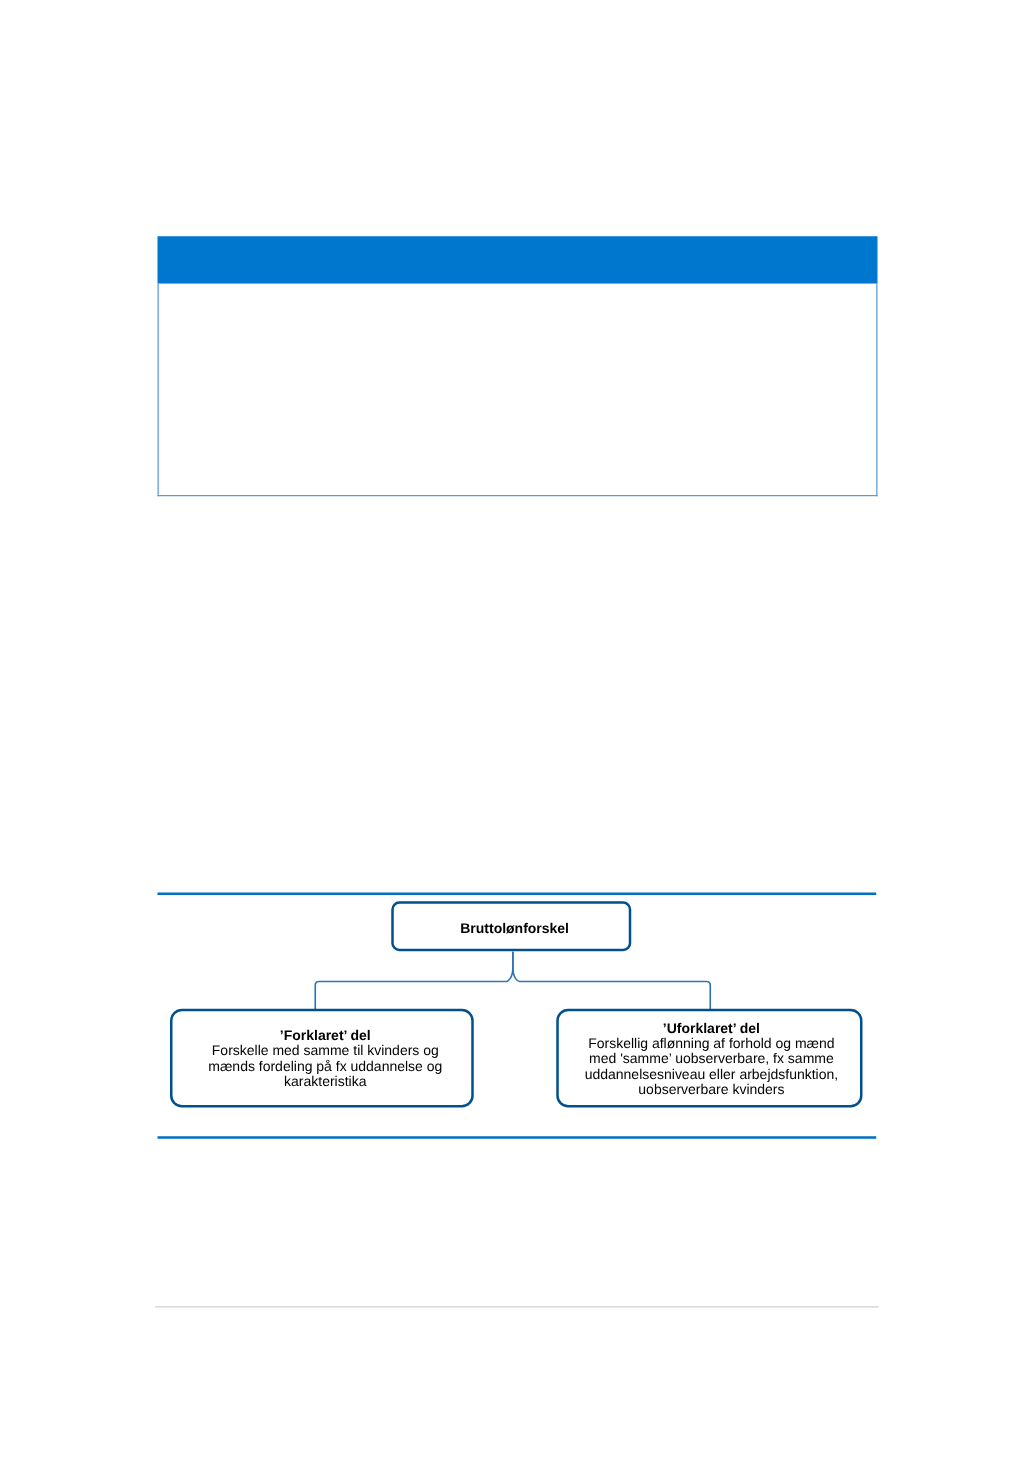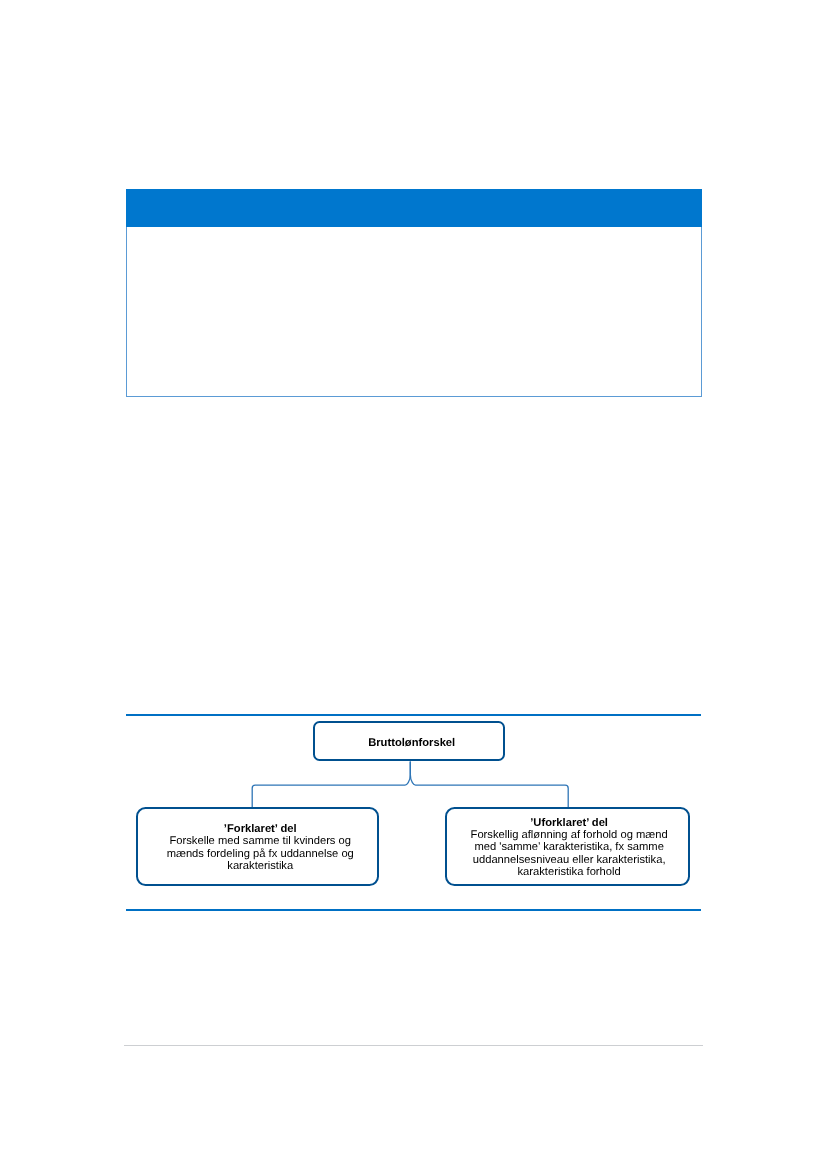--- a/index.html
+++ b/index.html
@@ -139,21 +139,21 @@
     <div class="node node-branch node-left" style="border-color: rgb(0, 80, 143); background-color: rgb(255, 255, 255); color: rgb(0, 0, 0);">
       <div class="node-title">’Forklaret’ del</div>
       <div>Forskelle med samme til kvinders og</div>
       <div>mænds fordeling på fx uddannelse og</div>
       <div>karakteristika</div>
     </div>
 
     <div class="node node-branch node-right" style="border-color: rgb(0, 80, 143); background-color: rgb(255, 255, 255); color: rgb(0, 0, 0);">
       <div class="node-title">’Uforklaret’ del</div>
       <div>Forskellig aflønning af forhold og mænd</div>
-      <div>med 'samme’ karakteristika, fx samme</div>
-      <div>uddannelsesniveau eller karakteristika,</div>
-      <div>karakteristika forhold</div>
+      <div>med 'samme’ uobserverbare, fx samme</div>
+      <div>uddannelsesniveau eller arbejdsfunktion,</div>
+      <div>uobserverbare kvinders</div>
     </div>
   </div>
 
   <div class="footer-rule" style="background-color: rgb(205, 207, 210);"></div>
 
 </div>
 
 </body></html>

